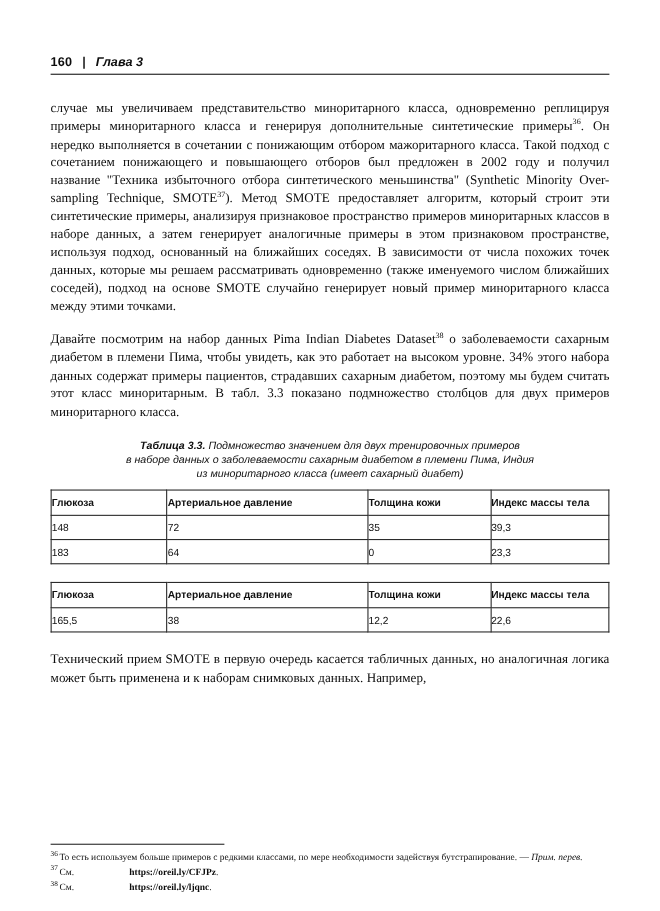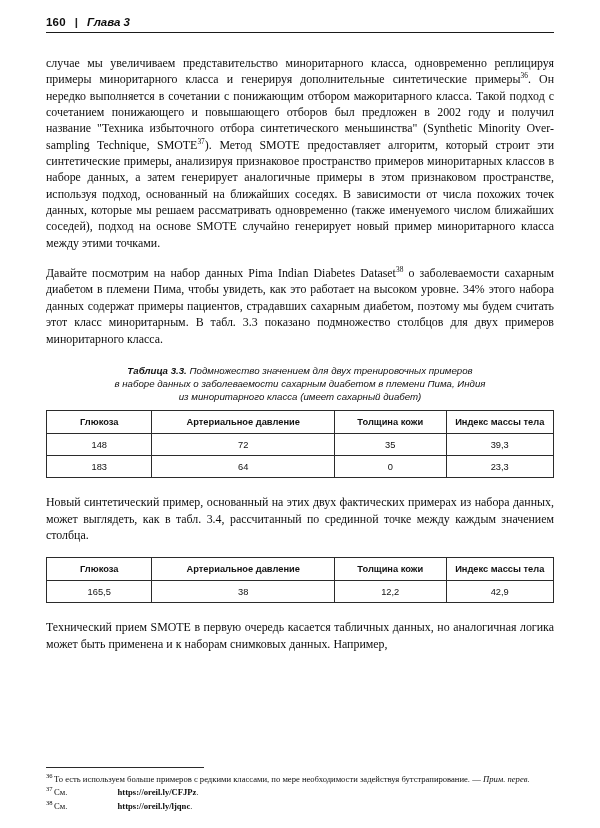--- a/index.html
+++ b/index.html
@@ -25,20 +25,21 @@
   }
 
   
   .running-head {
     display: flex;
     align-items: flex-end;
     gap: 9px;
     border-bottom: 1.2px solid #1a1a1a;
     padding-bottom: 4px;
     margin-bottom: 22px;
+    margin-top: 35px;
   }
   .rh-page-number {
     font-family: "Liberation Sans", "DejaVu Sans", sans-serif;
     font-weight: bold;
     font-size: 11.5px;
     letter-spacing: 0.2px;
   }
   .rh-sep {
     font-family: "Liberation Sans", "DejaVu Sans", sans-serif;
     font-weight: bold;
@@ -90,21 +91,21 @@
     width: 100%;
     border-collapse: collapse;
     font-family: "Liberation Sans", "DejaVu Sans", sans-serif;
     font-size: 9.3px;
     color: #111;
     table-layout: fixed;
   }
   table.data th,
   table.data td {
     border: 0.9px solid #2b2b2b;
-    text-align: center;
+    text-align: left;
     padding: 0;
     height: 21px;
     vertical-align: middle;
   }
   table.data th {
     font-weight: bold;
     height: 22px;
   }
   table.data td {
     font-weight: normal;
@@ -195,21 +196,20 @@
       </tr>
       <tr>
         <td>183</td>
         <td>64</td>
         <td>0</td>
         <td>23,3</td>
       </tr>
     </tbody>
   </table>
 
-  <p class="body">Новый синтетический пример, основанный на этих двух фактических примерах из набора данных, может выглядеть, как в табл. 3.4, рассчитанный по срединной точке между каждым значением столбца.</p>
 
 
   <table class="data block-gap-after-table">
     <colgroup>
       <col class="c-glucose">
         <col class="c-bp">
         <col class="c-skin">
         <col class="c-bmi">
     </colgroup>
     <thead>
@@ -218,21 +218,21 @@
         <th>Артериальное давление</th>
         <th>Толщина кожи</th>
         <th>Индекс массы тела</th>
       </tr>
     </thead>
     <tbody>
       <tr>
         <td>165,5</td>
         <td>38</td>
         <td>12,2</td>
-        <td>42,9</td>
+        <td>22,6</td>
       </tr>
     </tbody>
   </table>
 
   <p class="body">Технический прием SMOTE в первую очередь касается табличных данных, но аналогичная логика может быть применена и к наборам снимковых данных. Например,</p>
 
   <div class="footnotes">
     <div class="footnote-rule"></div>
 
     <p class="footnote"><span class="fn-num">36</span><span>То есть используем больше примеров с редкими классами, по мере необходимости задействуя бутстрапирование. — </span><span class="fn-italic">Прим. перев.</span></p>

